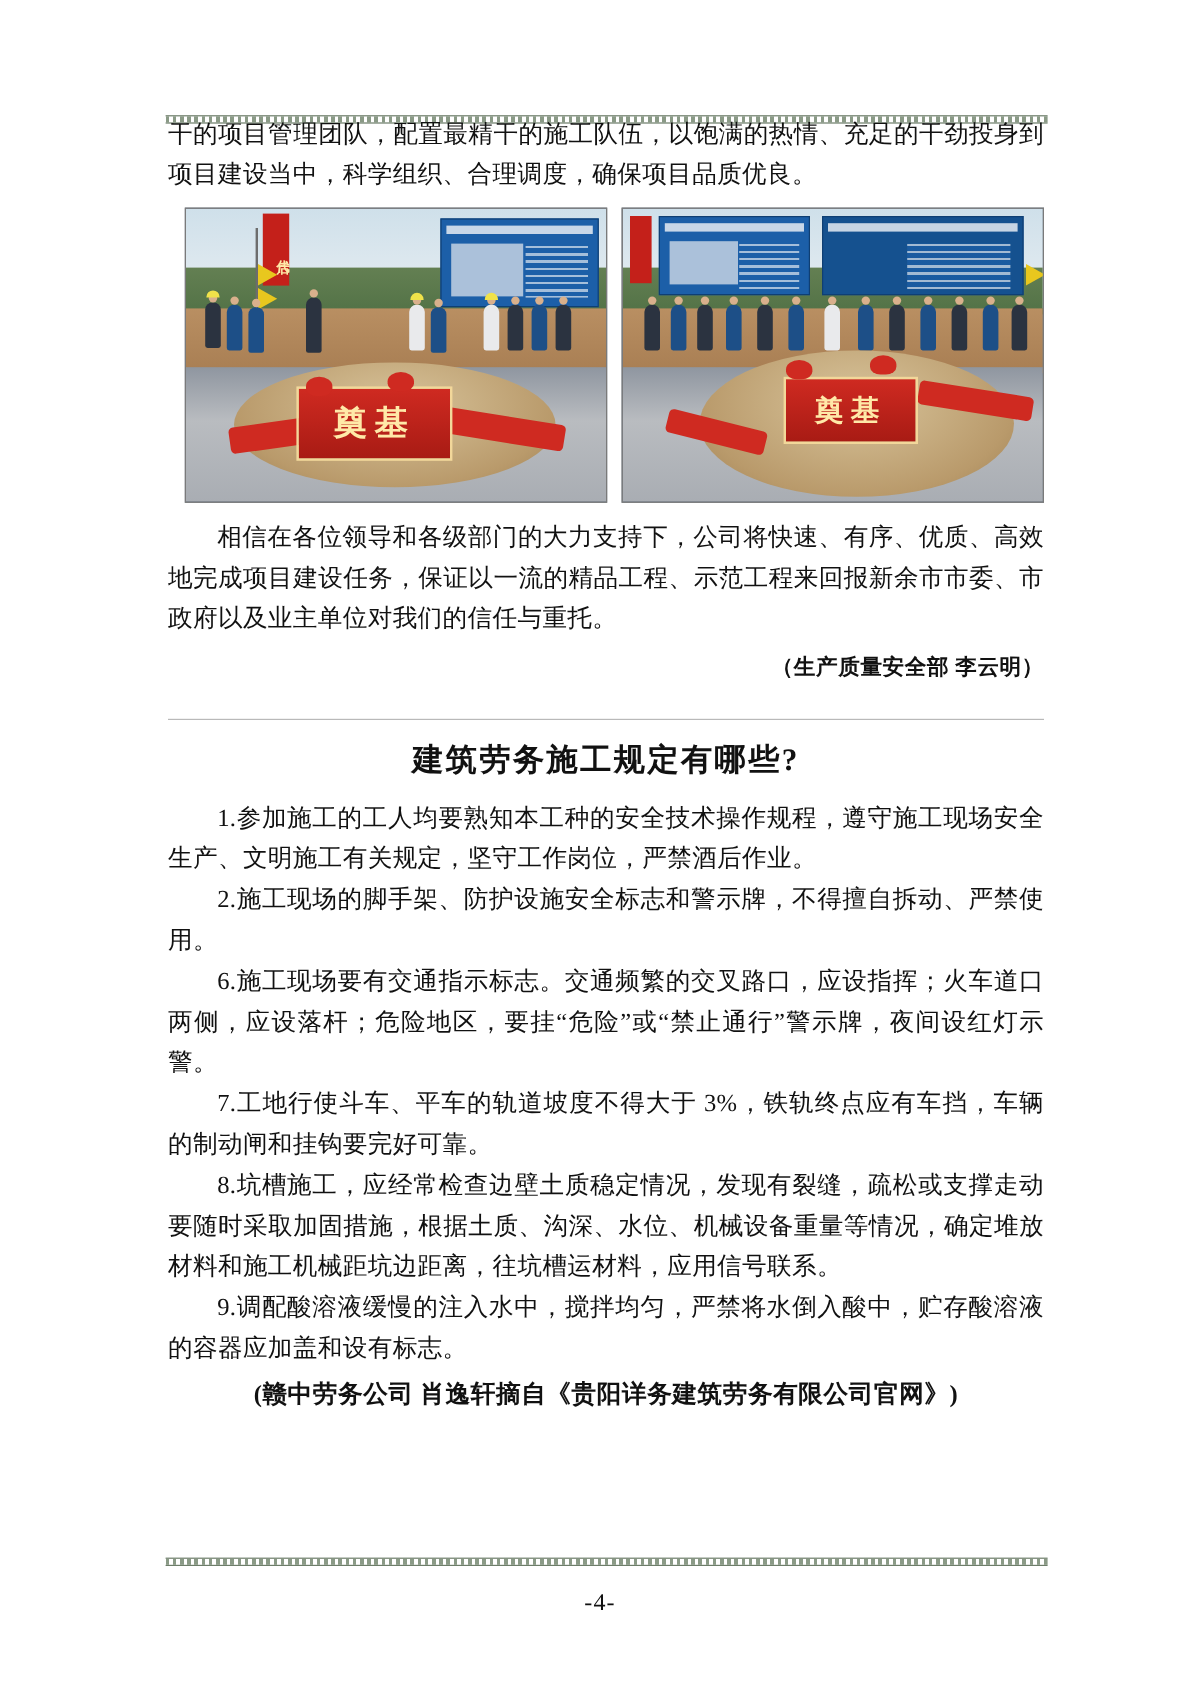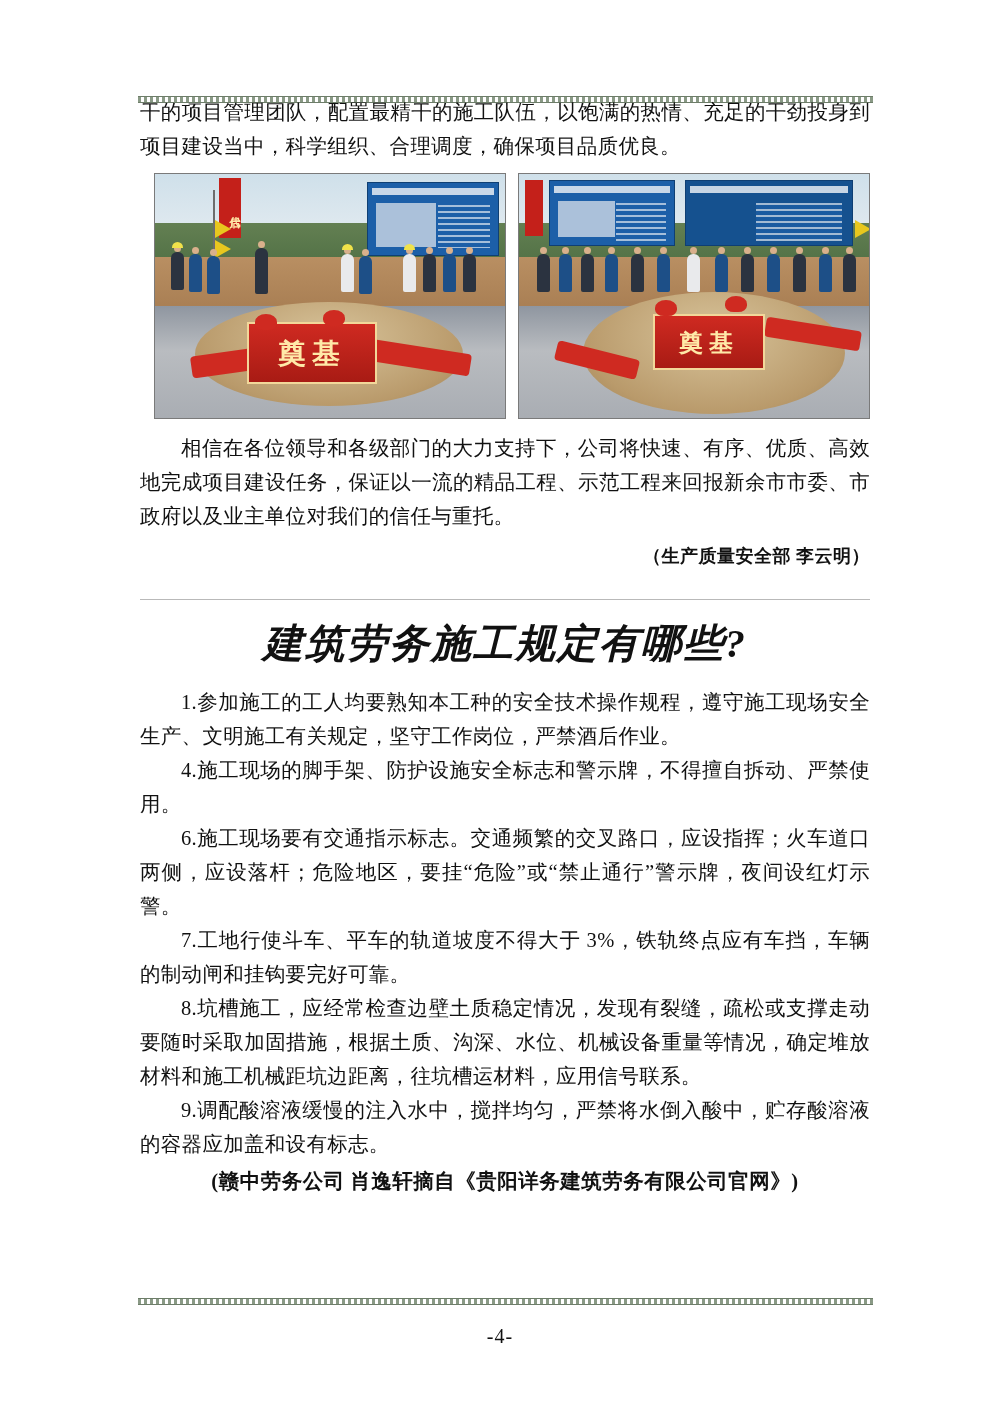--- a/index.html
+++ b/index.html
@@ -190,26 +190,25 @@
   .ph-bow {
     position: absolute;
     width: 22px; height: 16px;
     background: #cf2a21;
     border-radius: 50% 50% 40% 40%;
   }
 
   
   .headline {
     text-align: center;
-    font-size: 40px;
+    font-size: 26px;
     font-weight: bold;
     letter-spacing: 2px;
     margin: 16px 0 14px 0;
     font-family: "Liberation Serif", "DejaVu Serif", serif;
-    font-style: italic;
   }
 
   .list p { margin: 0; }
 
   .credit {
     margin-top: 6px;
     text-align: center;
     font-size: 20.5px;
     font-weight: bold;
     letter-spacing: 0.5px;
@@ -317,21 +316,21 @@
     <p class="body indent">相信在各位领导和各级部门的大力支持下，公司将快速、有序、优质、高效地完成项目建设任务，保证以一流的精品工程、示范工程来回报新余市市委、市政府以及业主单位对我们的信任与重托。</p>
 
     <div class="sig">（生产质量安全部  李云明）</div>
 
     <hr class="hr-thin">
 
     <div class="headline">建筑劳务施工规定有哪些?</div>
 
     <div class="list">
       <p class="body indent">1.参加施工的工人均要熟知本工种的安全技术操作规程，遵守施工现场安全生产、文明施工有关规定，坚守工作岗位，严禁酒后作业。</p>
-      <p class="body indent">4.施工现场的脚手架、防护设施安全标志和警示牌，不得擅自拆动、严禁使用。</p>
+      <p class="body indent">2.施工现场的脚手架、防护设施安全标志和警示牌，不得擅自拆动、严禁使用。</p>
       <p class="body indent">6.施工现场要有交通指示标志。交通频繁的交叉路口，应设指挥；火车道口两侧，应设落杆；危险地区，要挂“危险”或“禁止通行”警示牌，夜间设红灯示警。</p>
       <p class="body indent">7.工地行使斗车、平车的轨道坡度不得大于 3%，铁轨终点应有车挡，车辆的制动闸和挂钩要完好可靠。</p>
       <p class="body indent">8.坑槽施工，应经常检查边壁土质稳定情况，发现有裂缝，疏松或支撑走动要随时采取加固措施，根据土质、沟深、水位、机械设备重量等情况，确定堆放材料和施工机械距坑边距离，往坑槽运材料，应用信号联系。</p>
       <p class="body indent">9.调配酸溶液缓慢的注入水中，搅拌均匀，严禁将水倒入酸中，贮存酸溶液的容器应加盖和设有标志。</p>
     </div>
 
     <div class="credit">(赣中劳务公司  肖逸轩摘自《贵阳详务建筑劳务有限公司官网》)</div>
 
   </div>
 

